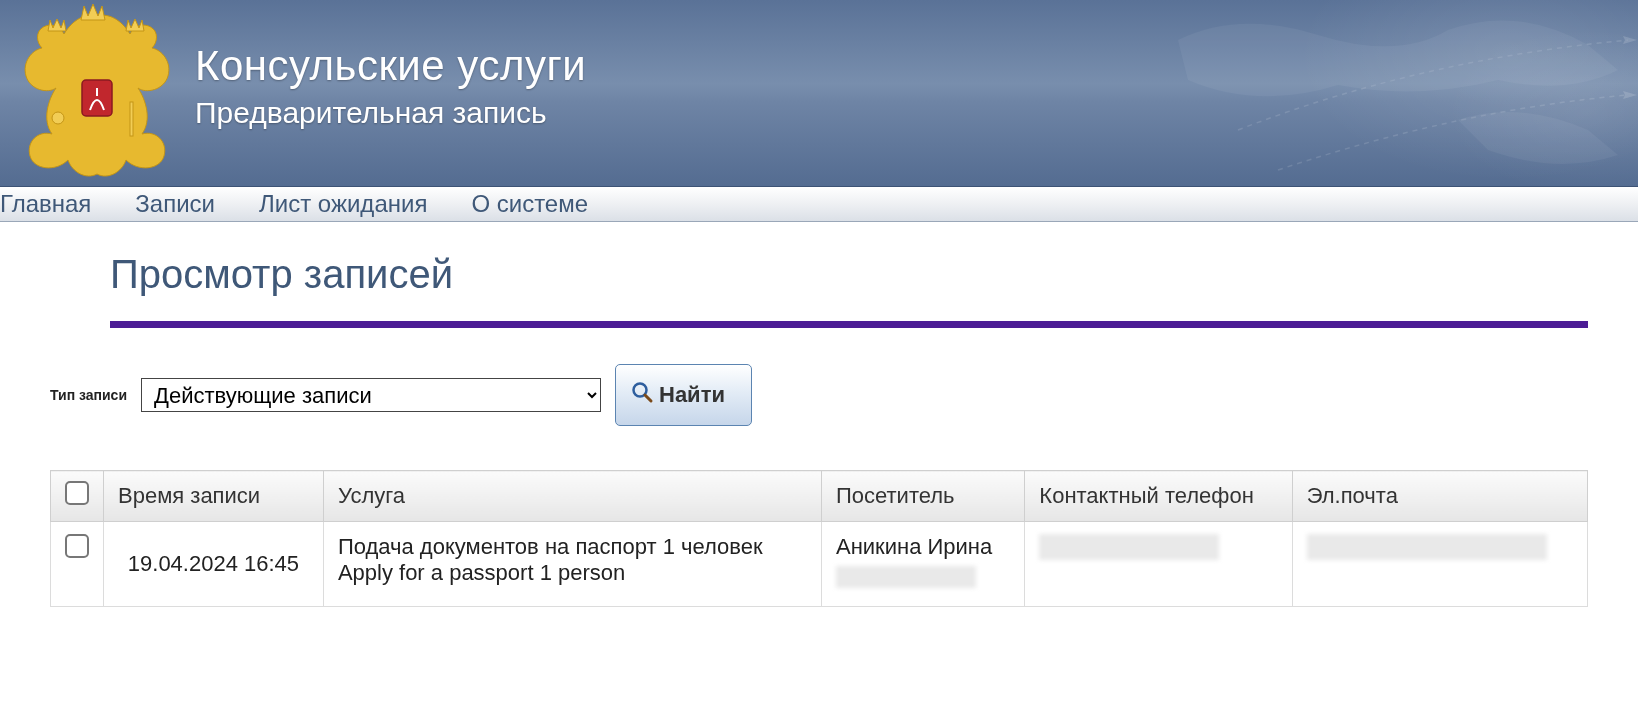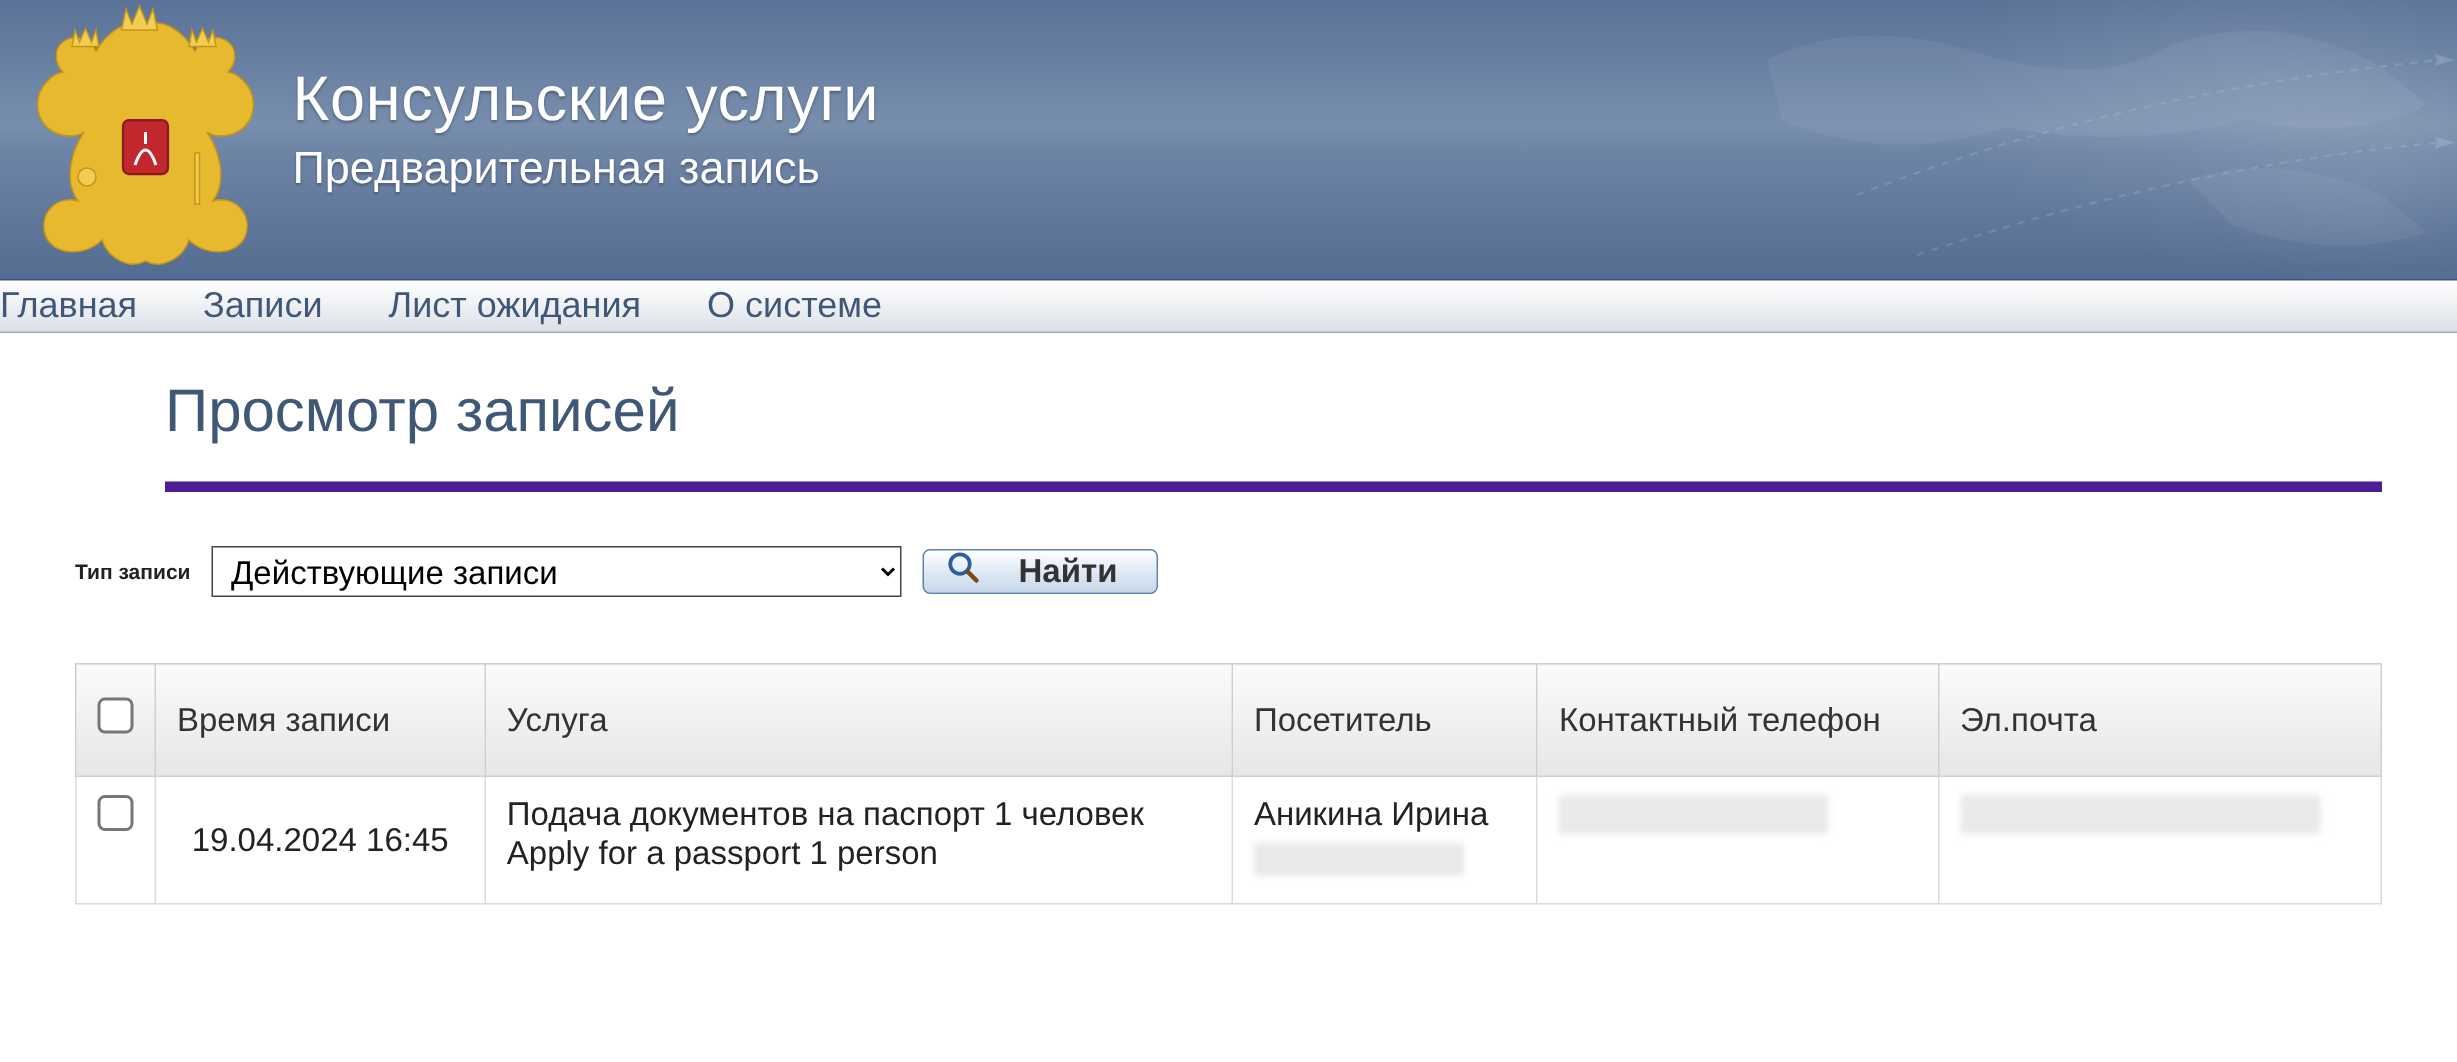--- a/index.html
+++ b/index.html
@@ -103,29 +103,29 @@
   }
   .filter-select {
     height: 34px;
     width: 460px;
     font-size: 22px;
     padding: 2px 8px;
     border: 1px solid #444;
     background: #fff;
   }
   .find-button {
-    height: 30px;
+    height: 62px;
     padding: 0 26px 0 14px;
     border: 1px solid #5b84b1;
     border-radius: 5px;
     background: linear-gradient(to bottom, #ffffff 0%, #e3ecf6 45%, #c6d6ea 100%);
     cursor: pointer;
     display: inline-flex;
     align-items: center;
-    gap: 25px;
+    gap: 5px;
     font-size: 22px;
     font-weight: bold;
     color: #333;
     text-align: right;
   }
   .find-button svg { flex-shrink: 0; }
 
   
   .records-table {
     width: 100%;
@@ -133,21 +133,21 @@
     margin-left: -60px;
     width: calc(100% + 60px);
   }
   .records-table th {
     text-align: left;
     font-size: 22px;
     font-weight: normal;
     color: #333;
     background: linear-gradient(to bottom, #fbfbfb, #e6e6e6);
     border: 1px solid #cfcfcf;
-    padding: 22px 14px;
+    padding: 10px 14px;
     vertical-align: middle;
   }
   .records-table th.chk-col,
   .records-table td.chk-col {
     width: 52px;
     text-align: center;
   }
   .records-table td {
     font-size: 22px;
     color: #222;

